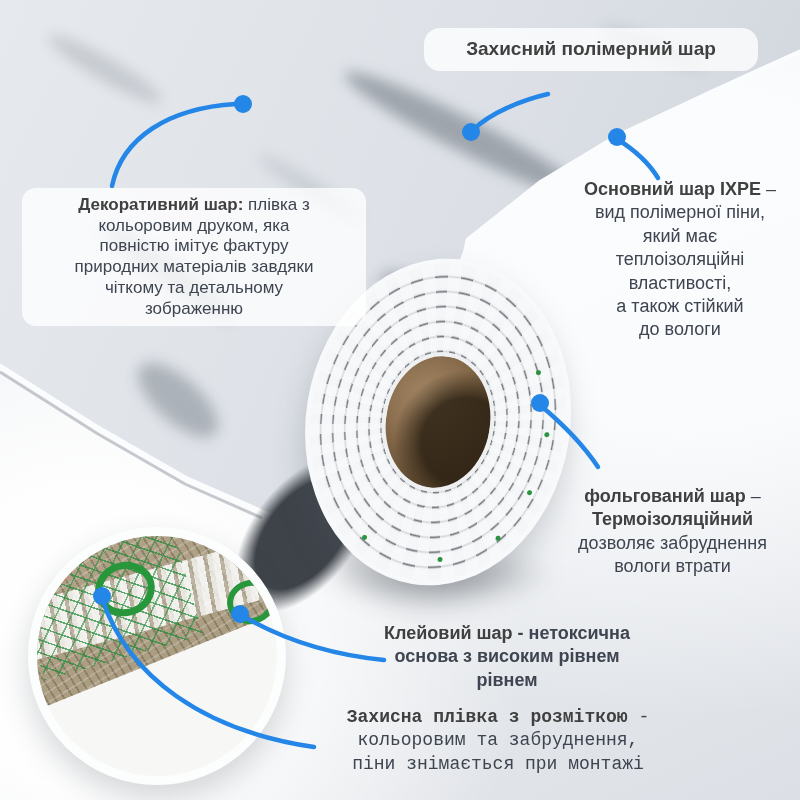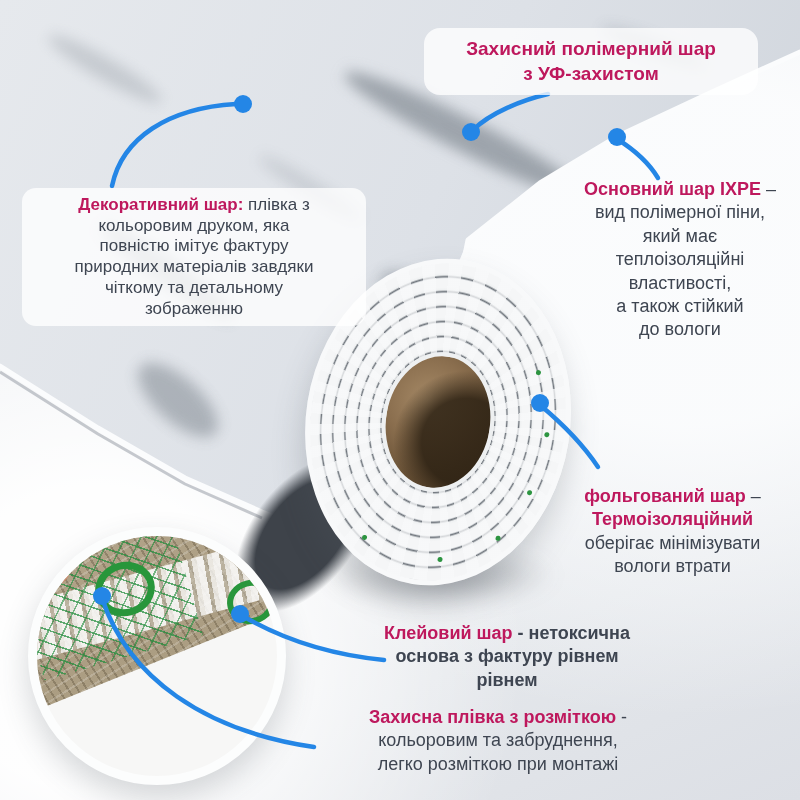--- a/index.html
+++ b/index.html
@@ -76,28 +76,28 @@
         repeating-linear-gradient(-48deg, rgba(34,140,60,.7) 0 1.5px, rgba(34,140,60,0) 1.5px 14px);}
   .gring{position:absolute;border-radius:50%;border:7px solid #28963b;background:transparent;}
   .gr1{left:58px;top:26px;width:46px;height:40px;transform:rotate(-14deg);}
   .gr2{left:190px;top:44px;width:36px;height:32px;transform:rotate(-14deg);border-width:6px;}
   .blob{position:absolute;left:6px;top:26px;width:26px;height:22px;border-radius:50%;
       background:#cf8b6e;opacity:.9;}
 
   
   .label{position:absolute;z-index:9;text-align:center;color:#3e4551;
       font-size:18px;line-height:1.3;}
-  .label b{color:#be185d;}
+  .label b{color:#404040;}
   .boxed{background:rgba(255,255,255,.78);border-radius:16px;}
   .lbl-top{left:424px;top:28px;width:322px;padding:9px 6px;font-size:19px;}
   .lbl-decorative{left:22px;top:188px;width:328px;padding:7px 8px;font-size:17px;line-height:1.22;border-radius:14px;}
   .lbl-ixpe{left:560px;top:178px;width:240px;}
   .lbl-thermo{left:545px;top:485px;width:255px;}
   .lbl-adhesive{left:352px;top:622px;width:310px;font-weight:bold;}
-  .lbl-release{left:316px;top:706px;width:364px;}
+  .lbl-release{left:316px;top:706px;width:364px;font-family:Liberation Mono, monospace;}
 </style>
 </head>
 <body>
 
 <div class="stage">
 
   <div class="bg"></div>
 
   <div class="marble">
     <div class="vein v1"></div>
@@ -150,21 +150,20 @@
       <circle cx="471" cy="132" r="9"></circle>
       <circle cx="617" cy="137" r="9"></circle>
       <circle cx="540" cy="403" r="9"></circle>
       <circle cx="240" cy="614" r="9"></circle>
       <circle cx="102" cy="596" r="9"></circle>
     </g>
   </svg>
 
   <div class="label boxed lbl-top">
       <div><b>Захисний полімерний шар</b></div>
-      <div><b>з УФ-захистом</b></div>
     </div>
 
   <div class="label lbl-ixpe">
       <div><b>Основний шар IXPE</b> –</div>
       <div>вид полімерної піни,</div>
       <div>який має</div>
       <div>теплоізоляційні</div>
       <div>властивості,</div>
       <div>а також стійкий</div>
       <div>до вологи</div>
@@ -175,29 +174,29 @@
       <div>кольоровим друком, яка</div>
       <div>повністю імітує фактуру</div>
       <div>природних матеріалів завдяки</div>
       <div>чіткому та детальному</div>
       <div>зображенню</div>
     </div>
 
   <div class="label lbl-thermo">
       <div><b>фольгований шар</b> –</div>
       <div><b>Термоізоляційний</b></div>
-      <div>оберігає мінімізувати</div>
+      <div>дозволяє забруднення</div>
       <div>вологи втрати</div>
     </div>
 
   <div class="label lbl-adhesive">
       <div><b>Клейовий шар</b> - нетоксична</div>
-      <div>основа з фактуру рівнем</div>
+      <div>основа з високим рівнем</div>
       <div>рівнем</div>
     </div>
 
   <div class="label lbl-release">
       <div><b>Захисна плівка з розміткою</b> -</div>
       <div>кольоровим та забруднення,</div>
-      <div>легко розміткою при монтажі</div>
+      <div>піни знімається при монтажі</div>
     </div>
 
 </div>
 
 </body></html>

